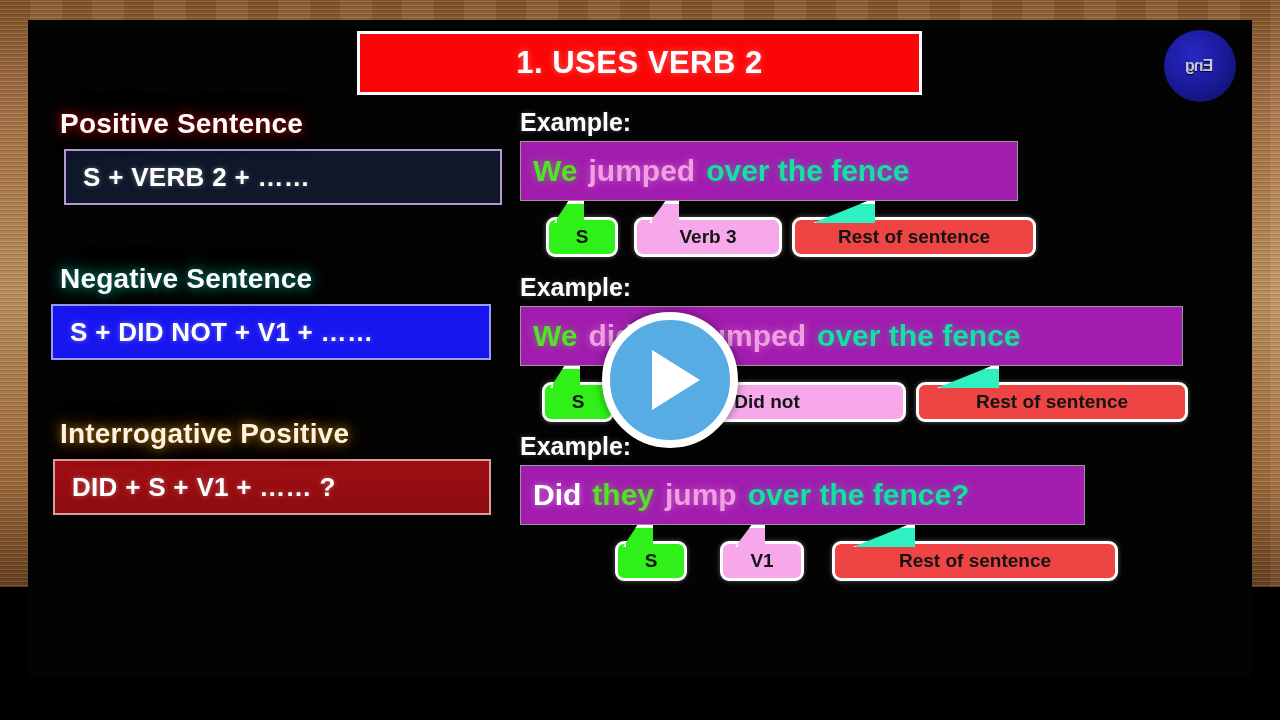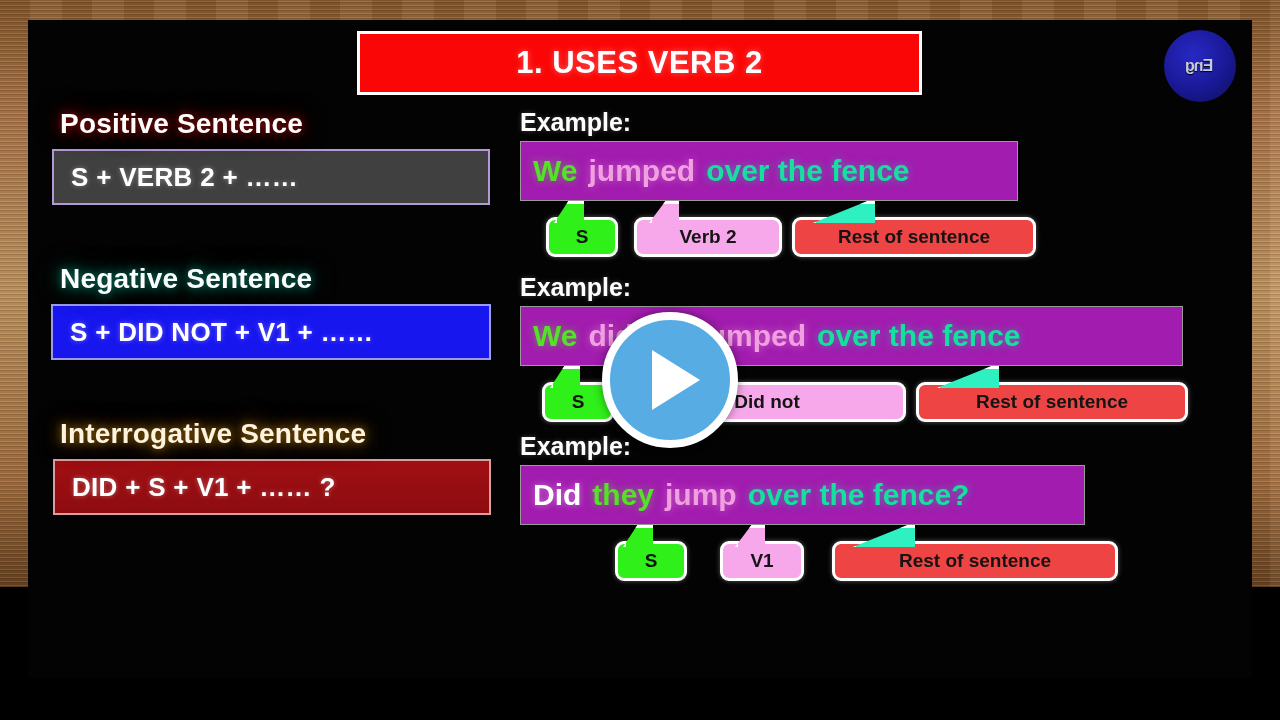--- a/index.html
+++ b/index.html
@@ -103,21 +103,21 @@
     height: 56px;
     display: flex;
     align-items: center;
     padding-left: 17px;
     font-size: 26px;
     font-weight: bold;
     color: #ffffff;
     letter-spacing: .3px;
     text-shadow: 0 0 5px rgba(255,255,255,.35);
   }
-  .rule-box.purple { background: #404040; border: 2px solid #b49ad5; margin-left: 4px; width: 438px; }
+  .rule-box.purple { background: #0f172a; border: 2px solid #b49ad5; margin-left: 16px; width: 438px; }
   .rule-box.blue   { background: #1816ef; border: 2px solid #9c9bf0; margin-left: 3px; width: 440px; }
   .rule-box.maroon { background: #9c0d11; border: 2px solid #d99e9e; margin-left: 5px; width: 438px;
                      background: linear-gradient(180deg,#a00f13 0%, #8d0c10 100%); }
 
   
   .right-col { position: absolute; left: 492px; top: 88px; right: 0; }
 
   .example-group { position: relative; }
 
   .example-label {
@@ -226,21 +226,21 @@
         <div class="rule-heading glow-red">Positive Sentence</div>
         <div class="rule-box purple">S + VERB 2 + ……</div>
       </div>
 
       <div class="rule-block">
         <div class="rule-heading glow-teal">Negative Sentence</div>
         <div class="rule-box blue">S + DID NOT + V1 + ……</div>
       </div>
 
       <div class="rule-block">
-        <div class="rule-heading glow-gold">Interrogative Sentence</div>
+        <div class="rule-heading glow-gold">Interrogative Positive</div>
         <div class="rule-box maroon">DID + S + V1 + …… ?</div>
       </div>
 
     </div>
 
     <div class="right-col">
 
       <div class="example-group">
         <div class="example-label">Example:</div>
         <div class="sentence-box" style="width:498px">
@@ -248,21 +248,21 @@
           <span class="w-pink">jumped</span>
           <span class="w-teal">over the fence</span>
         </div>
         <div class="tag-row">
           <div class="tag green" style="left:26px;width:72px">
             <div class="tail"></div>
             <span>S</span>
           </div>
           <div class="tag pink" style="left:114px;width:148px">
             <div class="tail"></div>
-            <span>Verb 2</span>
+            <span>Verb 3</span>
           </div>
           <div class="tag teal" style="left:272px;width:244px">
             <div class="tail"></div>
             <span>Rest of sentence</span>
           </div>
         </div>
       </div>
 
       <div class="example-group" style="margin-top:14px">
         <div class="example-label">Example:</div>

